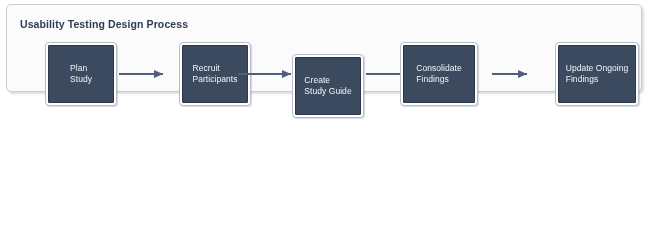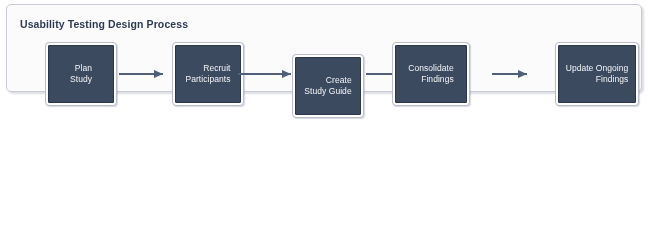--- a/index.html
+++ b/index.html
@@ -70,29 +70,29 @@
     border-radius: 1px;
     box-sizing: border-box;
     display: flex;
     align-items: center;
     justify-content: center;
   }
   .node-label {
     color: #f2f4f7;
     font-size: 8.5px;
     line-height: 11.5px;
-    text-align: right;
+    text-align: left;
     white-space: pre-line;
     letter-spacing: 0.05px;
   }
 
   .node-0 { left: 38px;  }
-  .node-1 { left: 165px; }
+  .node-1 { left: 172px; }
   .node-2 { left: 285px; margin-top: 12px; }
-  .node-3 { left: 385px; width: 78px; }
+  .node-3 { left: 393px; width: 78px; }
   .node-4 { left: 521px; width: 84px; margin-left: 27px; }
 
   
   .connector {
     position: absolute;
     top: 28px;
     height: 9px;
   }
   .connector .shaft {
     position: absolute;

